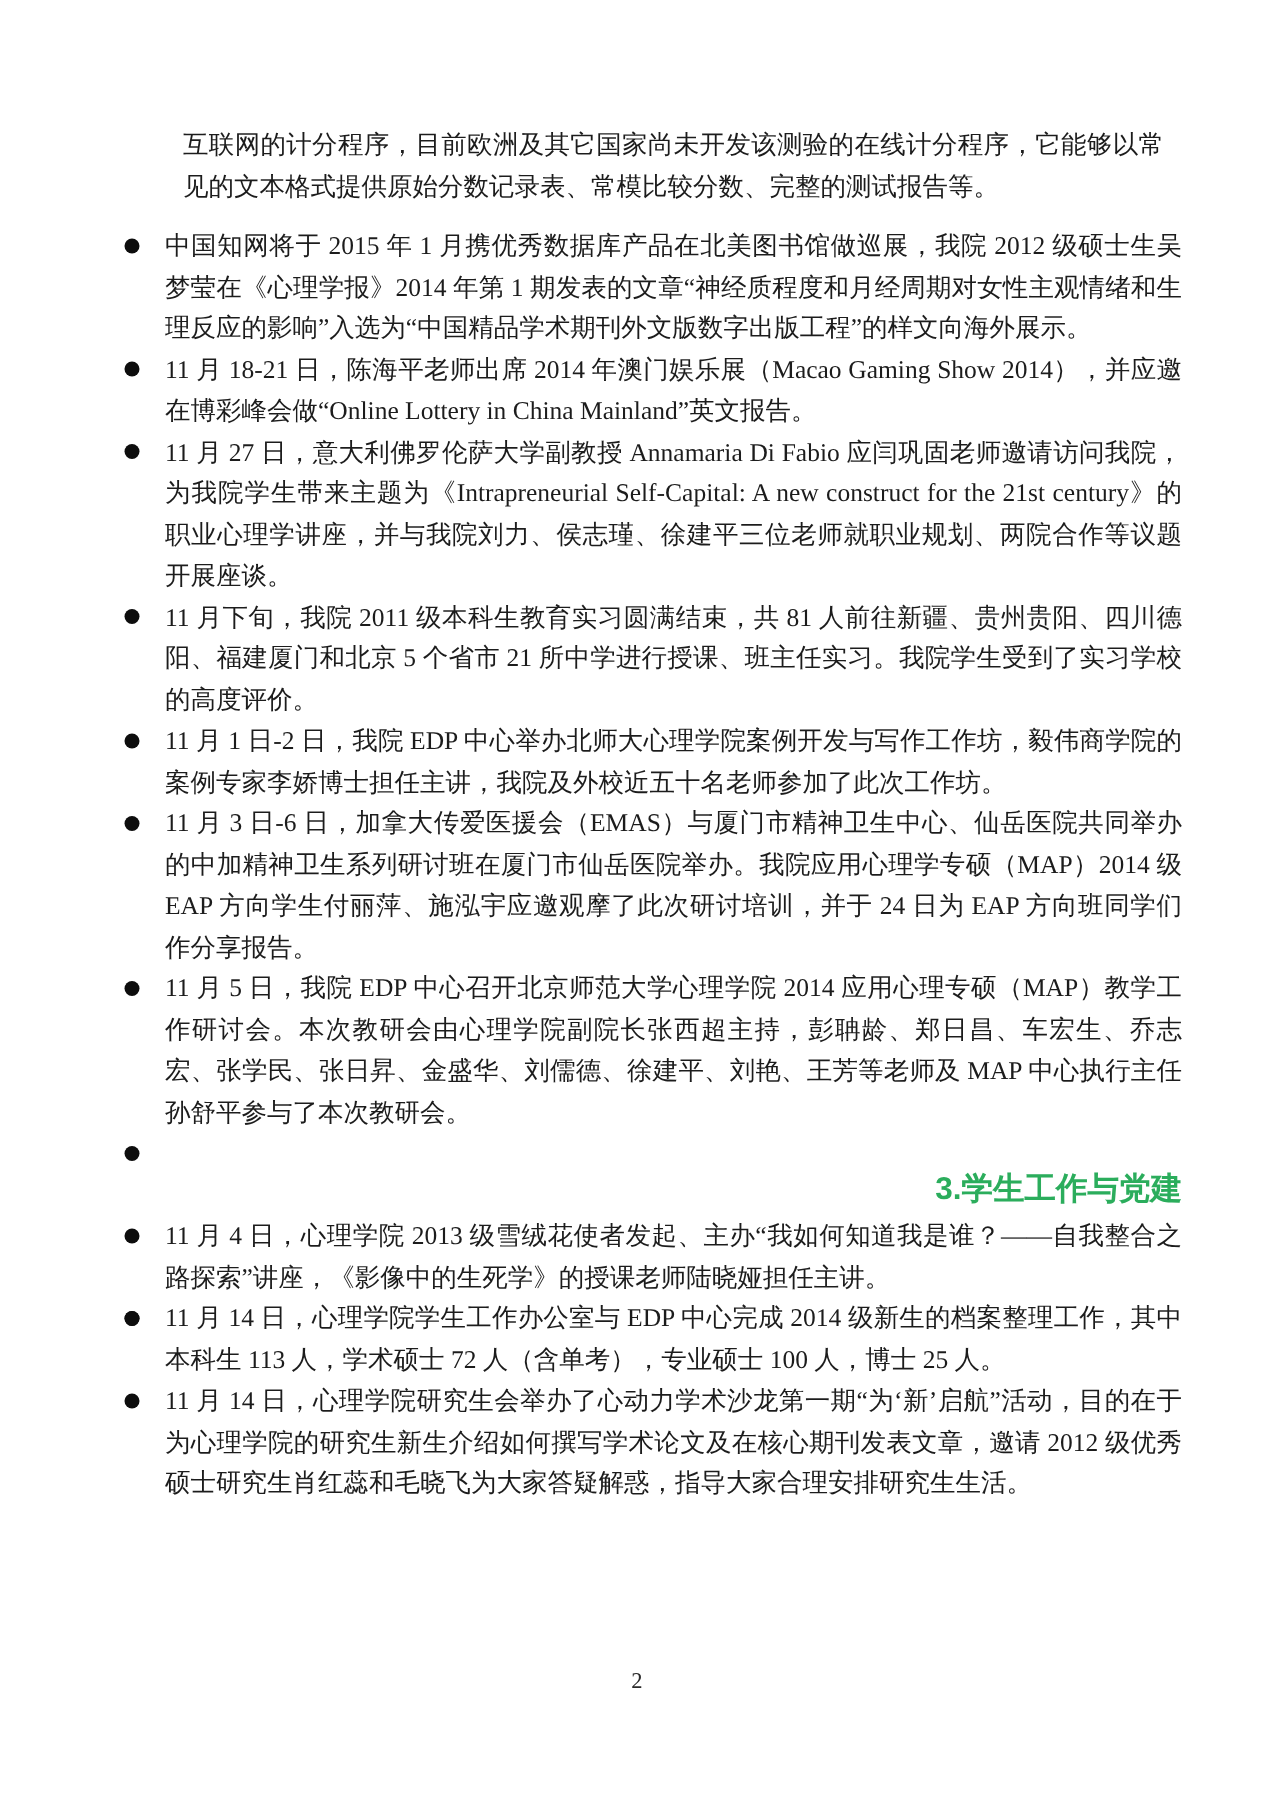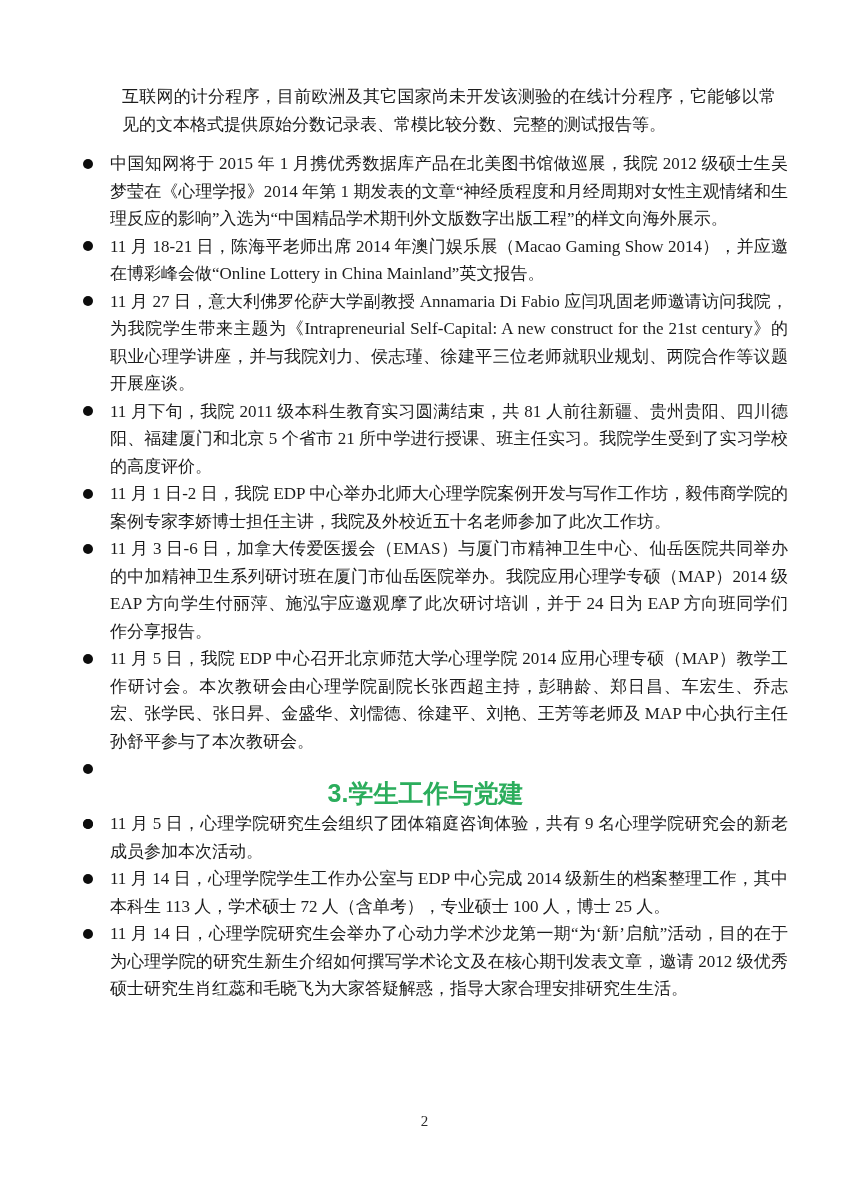--- a/index.html
+++ b/index.html
@@ -37,25 +37,25 @@
     position: absolute;
     left: -27px;
     top: 8.5px;
     width: 10px;
     height: 10px;
     background: #0d0d0d;
     border-radius: 50%;
   }
   .section-heading {
     margin: 21px 0 0 -47px;
-    font-size: 25px;
+    font-size: 21px;
     line-height: 34px;
     font-weight: bold;
     font-family: "Liberation Sans", "DejaVu Sans", sans-serif;
-    text-align: center;
+    text-align: right;
   }
   .page-number {
     position: absolute;
     left: 0;
     right: 0;
     top: 1110px;
     text-align: center;
     font-size: 15px;
     line-height: 22px;
     color: #2a2a2a;
@@ -98,24 +98,24 @@
       <span>11 月 5 日，我院 EDP 中心召开北京师范大学心理学院 2014 应用心理专硕（MAP）教学工作研讨会。本次教研会由心理学院副院长张西超主持，彭聃龄、郑日昌、车宏生、乔志宏、张学民、张日昇、金盛华、刘儒德、徐建平、刘艳、王芳等老师及 MAP 中心执行主任孙舒平参与了本次教研会。</span>
     </div>
     <div class="bullet-item">
       <span class="bullet-dot"></span>
     </div>
 
     <h2 class="section-heading" style="color: rgb(43, 173, 92);">3.学生工作与党建</h2>
 
     <div class="bullet-item">
       <span class="bullet-dot"></span>
+      <span>11 月 4 日，心理学院 2013 级雪绒花使者发起、主办“我如何知道我是谁？——自我整合之路探索”讲座，《影像中的生死学》的授课老师陆晓娅担任主讲。</span>
     </div>
     <div class="bullet-item">
       <span class="bullet-dot"></span>
-      <span>11 月 5 日，心理学院研究生会组织了团体箱庭咨询体验，共有 9 名心理学院研究会的新老成员参加本次活动。</span>
     </div>
     <div class="bullet-item">
       <span class="bullet-dot"></span>
       <span>11 月 14 日，心理学院学生工作办公室与 EDP 中心完成 2014 级新生的档案整理工作，其中本科生 113 人，学术硕士 72 人（含单考），专业硕士 100 人，博士 25 人。</span>
     </div>
     <div class="bullet-item">
       <span class="bullet-dot"></span>
       <span>11 月 14 日，心理学院研究生会举办了心动力学术沙龙第一期“为‘新’启航”活动，目的在于为心理学院的研究生新生介绍如何撰写学术论文及在核心期刊发表文章，邀请 2012 级优秀硕士研究生肖红蕊和毛晓飞为大家答疑解惑，指导大家合理安排研究生生活。</span>
     </div>
 

